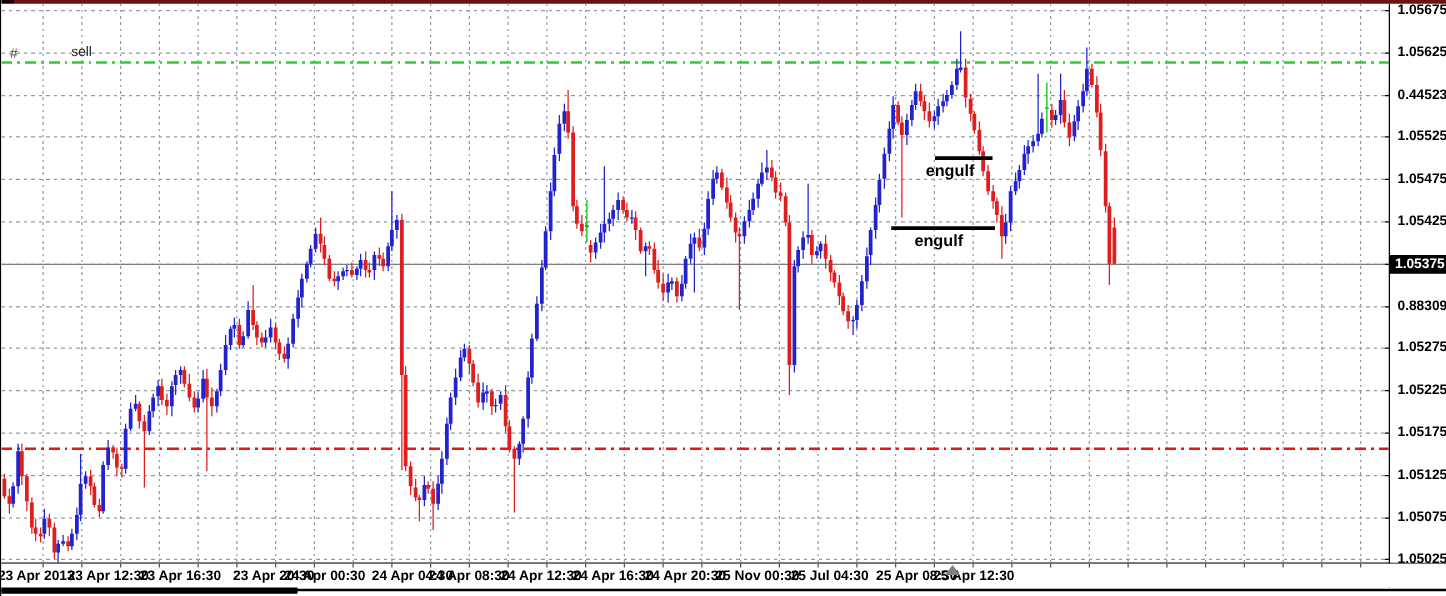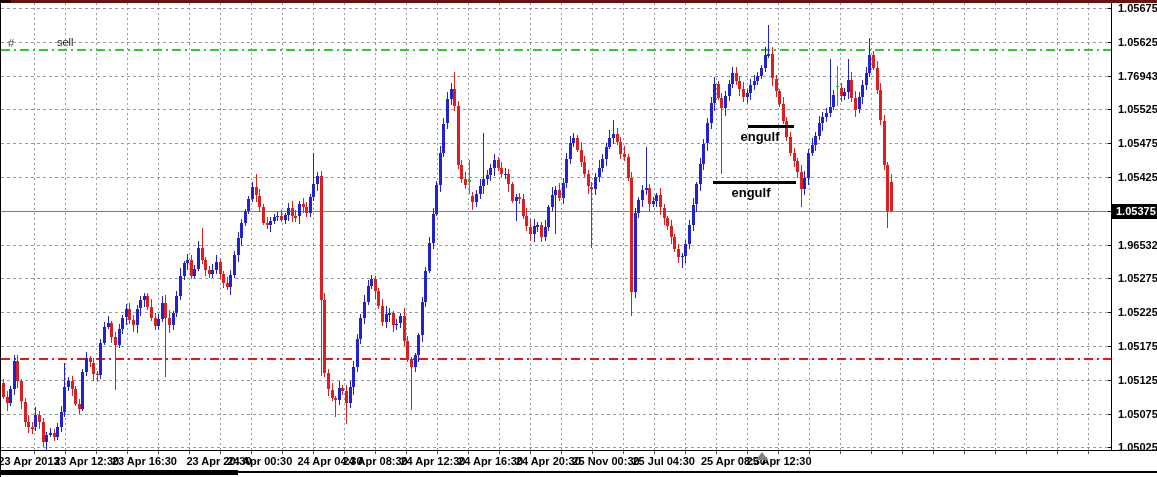--- a/index.html
+++ b/index.html
@@ -606,31 +606,31 @@
   <div class="axis-sep-v"></div>
   <div class="axis-sep-h"></div>
 
   <div class="price-axis" id="price-axis">
     <div class="price-badge" id="price-badge" style="top: 204px;">1.05375</div>
   <div class="price-tick-mark" style="top: 8px;"></div>
       <div class="price-tick-label" style="top: 2px;">1.05675</div>
       <div class="price-tick-mark" style="top: 42px;"></div>
       <div class="price-tick-label" style="top: 36px;">1.05625</div>
       <div class="price-tick-mark" style="top: 76px;"></div>
-      <div class="price-tick-label" style="top: 70px;">1.76943</div>
+      <div class="price-tick-label" style="top: 70px;">0.44523</div>
       <div class="price-tick-mark" style="top: 109px;"></div>
       <div class="price-tick-label" style="top: 103px;">1.05525</div>
       <div class="price-tick-mark" style="top: 143px;"></div>
       <div class="price-tick-label" style="top: 137px;">1.05475</div>
       <div class="price-tick-mark" style="top: 177px;"></div>
       <div class="price-tick-label" style="top: 171px;">1.05425</div>
       <div class="price-tick-mark" style="top: 211px;"></div>
       <div class="price-tick-label" style="top: 205px;">1.05375</div>
       <div class="price-tick-mark" style="top: 245px;"></div>
-      <div class="price-tick-label" style="top: 239px;">1.96532</div>
+      <div class="price-tick-label" style="top: 239px;">0.88309</div>
       <div class="price-tick-mark" style="top: 278px;"></div>
       <div class="price-tick-label" style="top: 272px;">1.05275</div>
       <div class="price-tick-mark" style="top: 312px;"></div>
       <div class="price-tick-label" style="top: 306px;">1.05225</div>
       <div class="price-tick-mark" style="top: 346px;"></div>
       <div class="price-tick-label" style="top: 340px;">1.05175</div>
       <div class="price-tick-mark" style="top: 380px;"></div>
       <div class="price-tick-label" style="top: 374px;">1.05125</div>
       <div class="price-tick-mark" style="top: 414px;"></div>
       <div class="price-tick-label" style="top: 408px;">1.05075</div>

